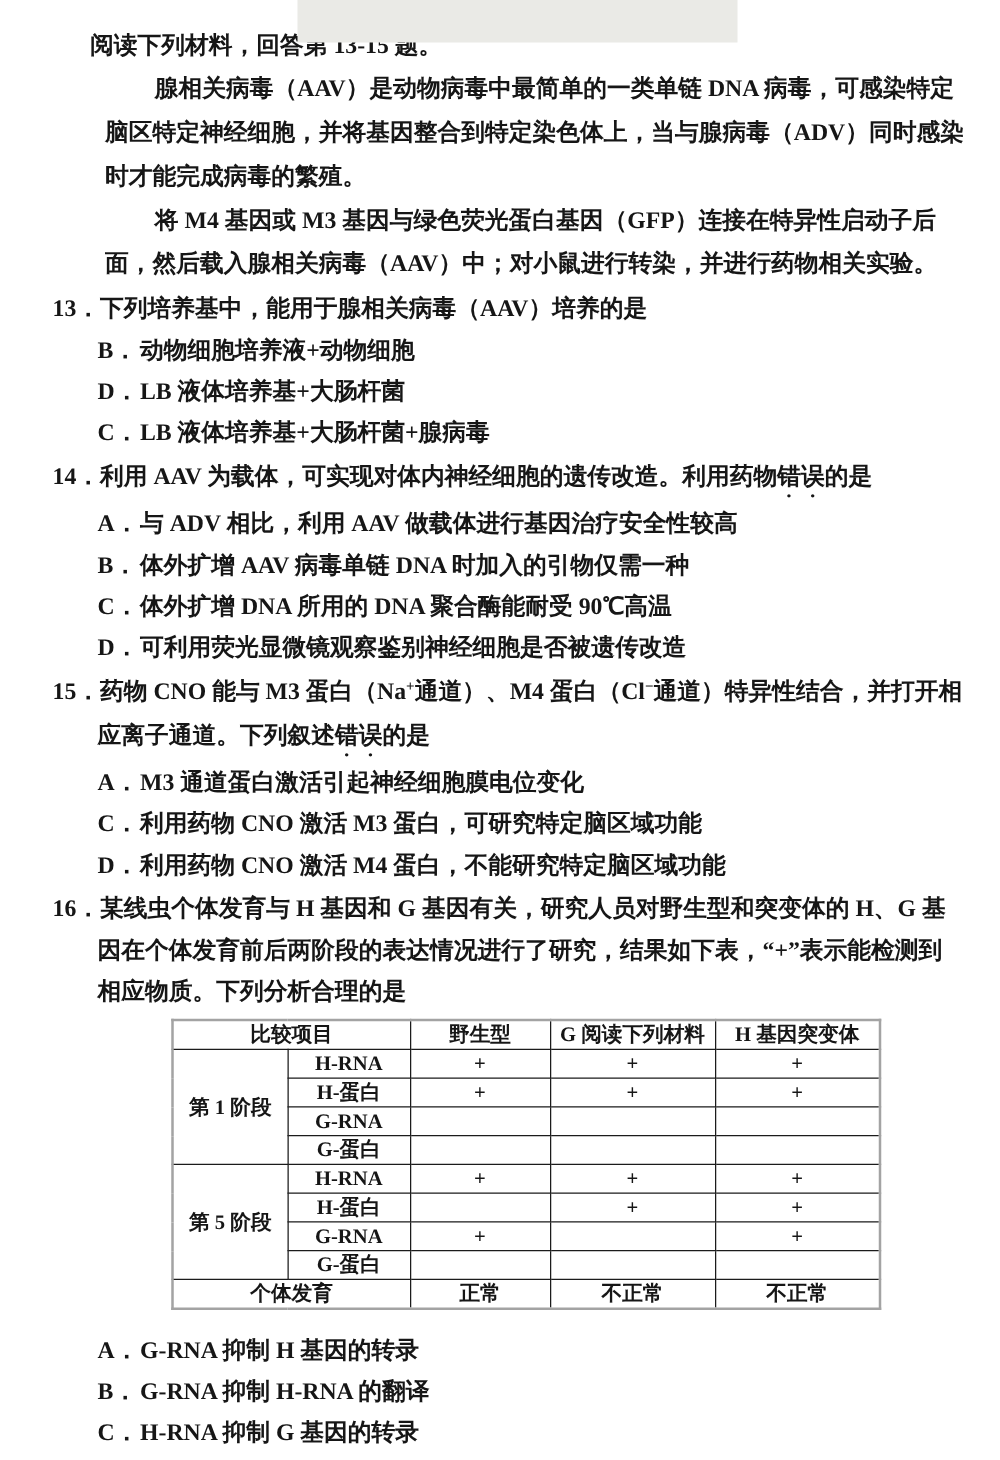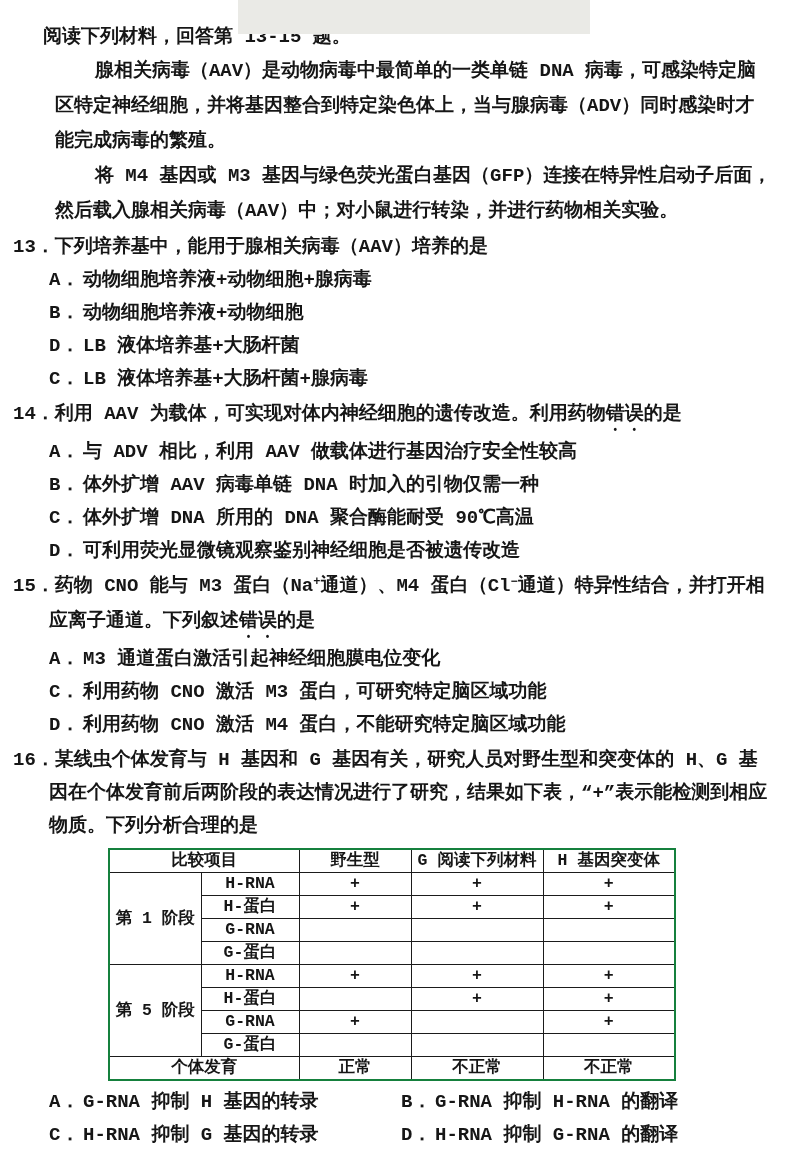--- a/index.html
+++ b/index.html
@@ -2,22 +2,22 @@
 <html><head>
 <meta charset="utf-8">
 <style>
   html,body { margin:0; padding:0; }
   .page {
     position:relative;
     width:800px; height:1168px;
     background:#ffffff;
     overflow:hidden;
     box-sizing:border-box;
-    padding:22px 28px 0 13px;
-    font-family:Liberation Mono, monospace;
+    padding:22px 28px 0 42px;
+    font-family:Liberation Serif, serif;
     font-weight:700;
     color:#161616;
   }
   .scan-artifact {
     position:absolute; left:238px; top:0;
     width:352px; height:34px;
     background:#eaeae6;
   }
   .intro { margin:0 0 2px 30px; font-size:19px; line-height:30px; }
   .para  { margin:0 0 0 42px; font-size:19px; line-height:35px; text-indent:2.1em; }
@@ -26,23 +26,23 @@
   .qnum { display:inline-block; min-width:36px; text-indent:0; }
   .option { margin-left:36px; font-size:19px; line-height:33px; }
   .olabel { display:inline-block; min-width:34px; }
   .emph {
     -webkit-text-emphasis:filled dot #161616; text-emphasis:filled dot #161616;
     -webkit-text-emphasis-position:under right; text-emphasis-position:under right;
   }
   .sup { font-size:12px; position:relative; top:-6px; font-weight:700; }
   .qtable {
     border-collapse:collapse;
-    margin:5px 0 5px 95px;
+    margin:5px 0 16px 95px;
     table-layout:fixed;
-    border:2px solid #15803d;
+    border:2px solid #a3a3a3;
   }
   .qtable td {
     border:1px solid #1b1b1b;
     text-align:center;
     font-size:16.5px;
     height:22px;
     line-height:20px;
     padding:0 2px;
     overflow:hidden;
     white-space:nowrap;
@@ -56,21 +56,20 @@
 <div class="page">
   <div class="scan-artifact"></div>
 
   <p class="intro">阅读下列材料，回答第 13-15 题。</p>
 
   <p class="para">腺相关病毒（AAV）是动物病毒中最简单的一类单链 DNA 病毒，可感染特定脑区特定神经细胞，并将基因整合到特定染色体上，当与腺病毒（ADV）同时感染时才能完成病毒的繁殖。</p>
   <p class="para">将 M4 基因或 M3 基因与绿色荧光蛋白基因（GFP）连接在特异性启动子后面，然后载入腺相关病毒（AAV）中；对小鼠进行转染，并进行药物相关实验。</p>
 
   <section class="question">
     <p class="stem"><span class="qnum">13．</span><span>下列培养基中，能用于腺相关病毒（AAV）培养的是</span></p>
-    <div class="option"><span class="olabel">A．</span><span>动物细胞培养液+动物细胞+腺病毒</span></div>
     <div class="option"><span class="olabel">B．</span><span>动物细胞培养液+动物细胞</span></div>
     <div class="option"><span class="olabel">D．</span><span>LB 液体培养基+大肠杆菌</span></div>
     <div class="option"><span class="olabel">C．</span><span>LB 液体培养基+大肠杆菌+腺病毒</span></div>
   </section>
 
   <section class="question">
     <p class="stem"><span class="qnum">14．</span><span>利用 AAV 为载体，可实现对体内神经细胞的遗传改造。利用药物</span><span class="emph">错误</span><span>的是</span></p>
     <div class="option"><span class="olabel">A．</span><span>与 ADV 相比，利用 AAV 做载体进行基因治疗安全性较高</span></div>
     <div class="option"><span class="olabel">B．</span><span>体外扩增 AAV 病毒单链 DNA 时加入的引物仅需一种</span></div>
     <div class="option"><span class="olabel">C．</span><span>体外扩增 DNA 所用的 DNA 聚合酶能耐受 90℃高温</span></div>

